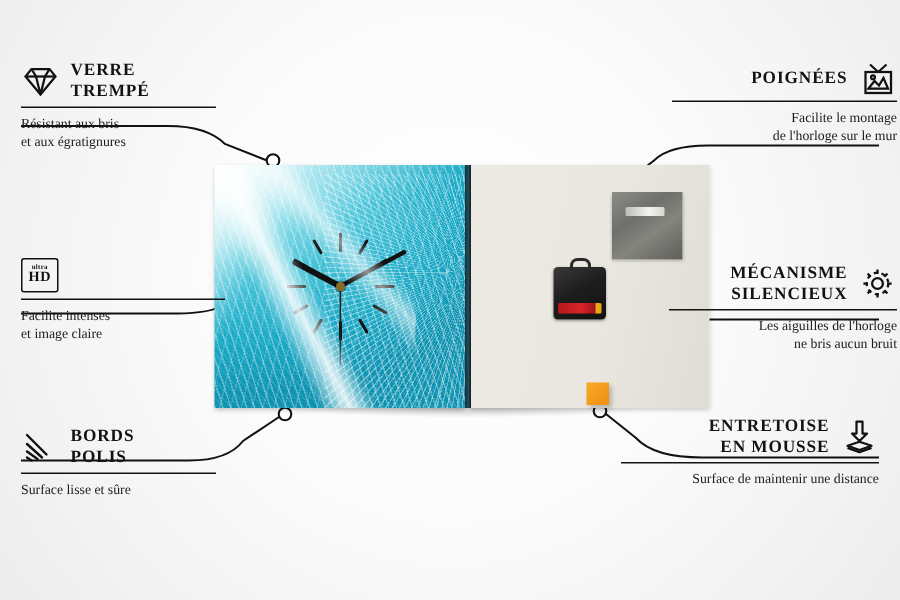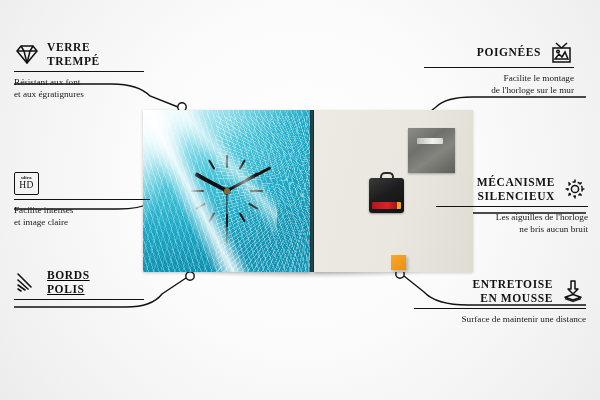--- a/index.html
+++ b/index.html
@@ -120,21 +120,21 @@
   .callout.right .head { justify-content:flex-end; }
   .callout.right .title, .callout.right .sub { text-align:right; }
   .ico { flex:0 0 auto; width:26px; height:24px; color:#111; }
   .ico svg { display:block; width:100%; height:100%; }
 
   .hdbox {
     width:25px; height:23px; border:1.6px solid #111; border-radius:2px;
     display:flex; flex-direction:column; align-items:center; justify-content:center; line-height:1;
   }
   .hdbox .u { font-size:4.6px; font-weight:bold; letter-spacing:.2px; }
-  .hdbox .h { font-size:9.5px; font-weight:normal; letter-spacing:.3px; }
+  .hdbox .h { font-size:9.5px; font-weight:bold; letter-spacing:.3px; }
 
   svg.leader { position:absolute; left:0; top:0; width:600px; height:400px; overflow:visible; pointer-events:none; }
   svg.leader path { fill:none; stroke:#111; stroke-width:1.35; }
   svg.leader circle { fill:#ffffff; stroke:#111; stroke-width:1.4; }
 </style>
 </head>
 <body>
 
 <div id="stage">
 
@@ -232,62 +232,65 @@
             </g>
           </svg>
       </span>
       <span class="title">
         <span>VERRE</span><br>
         <span>TREMPÉ</span>
       </span>
     </div>
     <div class="rule"></div>
     <div class="sub">
-      <span>Résistant aux font</span><br>
+      <span>Résistant aux bris</span><br>
       <span>et aux égratignures</span>
     </div>
   </div>
 
   <div class="callout left" style="left:14px; top:172px; width:136px;">
     <div class="head">
       <span class="ico">
         <span class="hdbox">
           <span class="u">ultra</span>
           <span class="h">HD</span>
         </span>
       </span>
     </div>
     <div class="rule"></div>
     <div class="sub">
       <span>Facilite intenses</span><br>
       <span>et image claire</span>
     </div>
   </div>
 
-  <div class="callout left" style="left:14px; top:268px; width:130px;text-decoration:underline;">
+  <div class="callout left" style="left:14px; top:284px; width:130px;">
     <div class="head">
       <span class="ico">
         <svg viewBox="0 0 26 24">
             <g fill="none" stroke="currentColor" stroke-width="1.6" stroke-linecap="round">
           <path d="M4 4 L17 17"></path>
               <path d="M4 10 L14 19"></path>
               <path d="M4 15 L11 20"></path>
               <path d="M4 19 L7 21"></path>
             </g>
           </svg>
       </span>
       <span class="title">
         <span>BORDS</span><br>
         <span>POLIS</span>
       </span>
     </div>
     <div class="rule"></div>
-  </div>
-
-  <div class="callout right" style="right:26px; top:40px; width:150px;">
+    <div class="sub">
+      <span>Surface lisse et sûre</span>
+    </div>
+  </div>
+
+  <div class="callout right" style="right:2px; top:40px; width:150px;">
     <div class="head">
       <span class="title">
         <span>POIGNÉES</span><br>
       </span>
       <span class="ico">
         <svg viewBox="0 0 26 24">
             <g fill="none" stroke="currentColor" stroke-width="1.5">
           <rect x="5" y="8" width="17" height="14"></rect>
           <path d="M13.5 8 L8 3 M13.5 8 L19 3"></path>
           <path d="M7 19 L11 14 L14 17 L17 12 L20 19 Z"></path>
@@ -296,21 +299,21 @@
           </svg>
       </span>
     </div>
     <div class="rule"></div>
     <div class="sub">
       <span>Facilite le montage</span><br>
       <span>de l'horloge sur le mur</span>
     </div>
   </div>
 
-  <div class="callout right" style="right:12px; top:175px; width:152px;">
+  <div class="callout right" style="right:2px; top:175px; width:152px;">
     <div class="head">
       <span class="title">
         <span>MÉCANISME</span><br>
         <span>SILENCIEUX</span>
       </span>
       <span class="ico">
         <svg viewBox="0 0 26 24">
             <g fill="none" stroke="currentColor" stroke-width="1.5">
           <circle cx="13" cy="12" r="3.6"></circle>
           <path d="M13 2.6 v3 M13 21.4 v-3 M3.6 12 h3 M22.4 12 h-3

